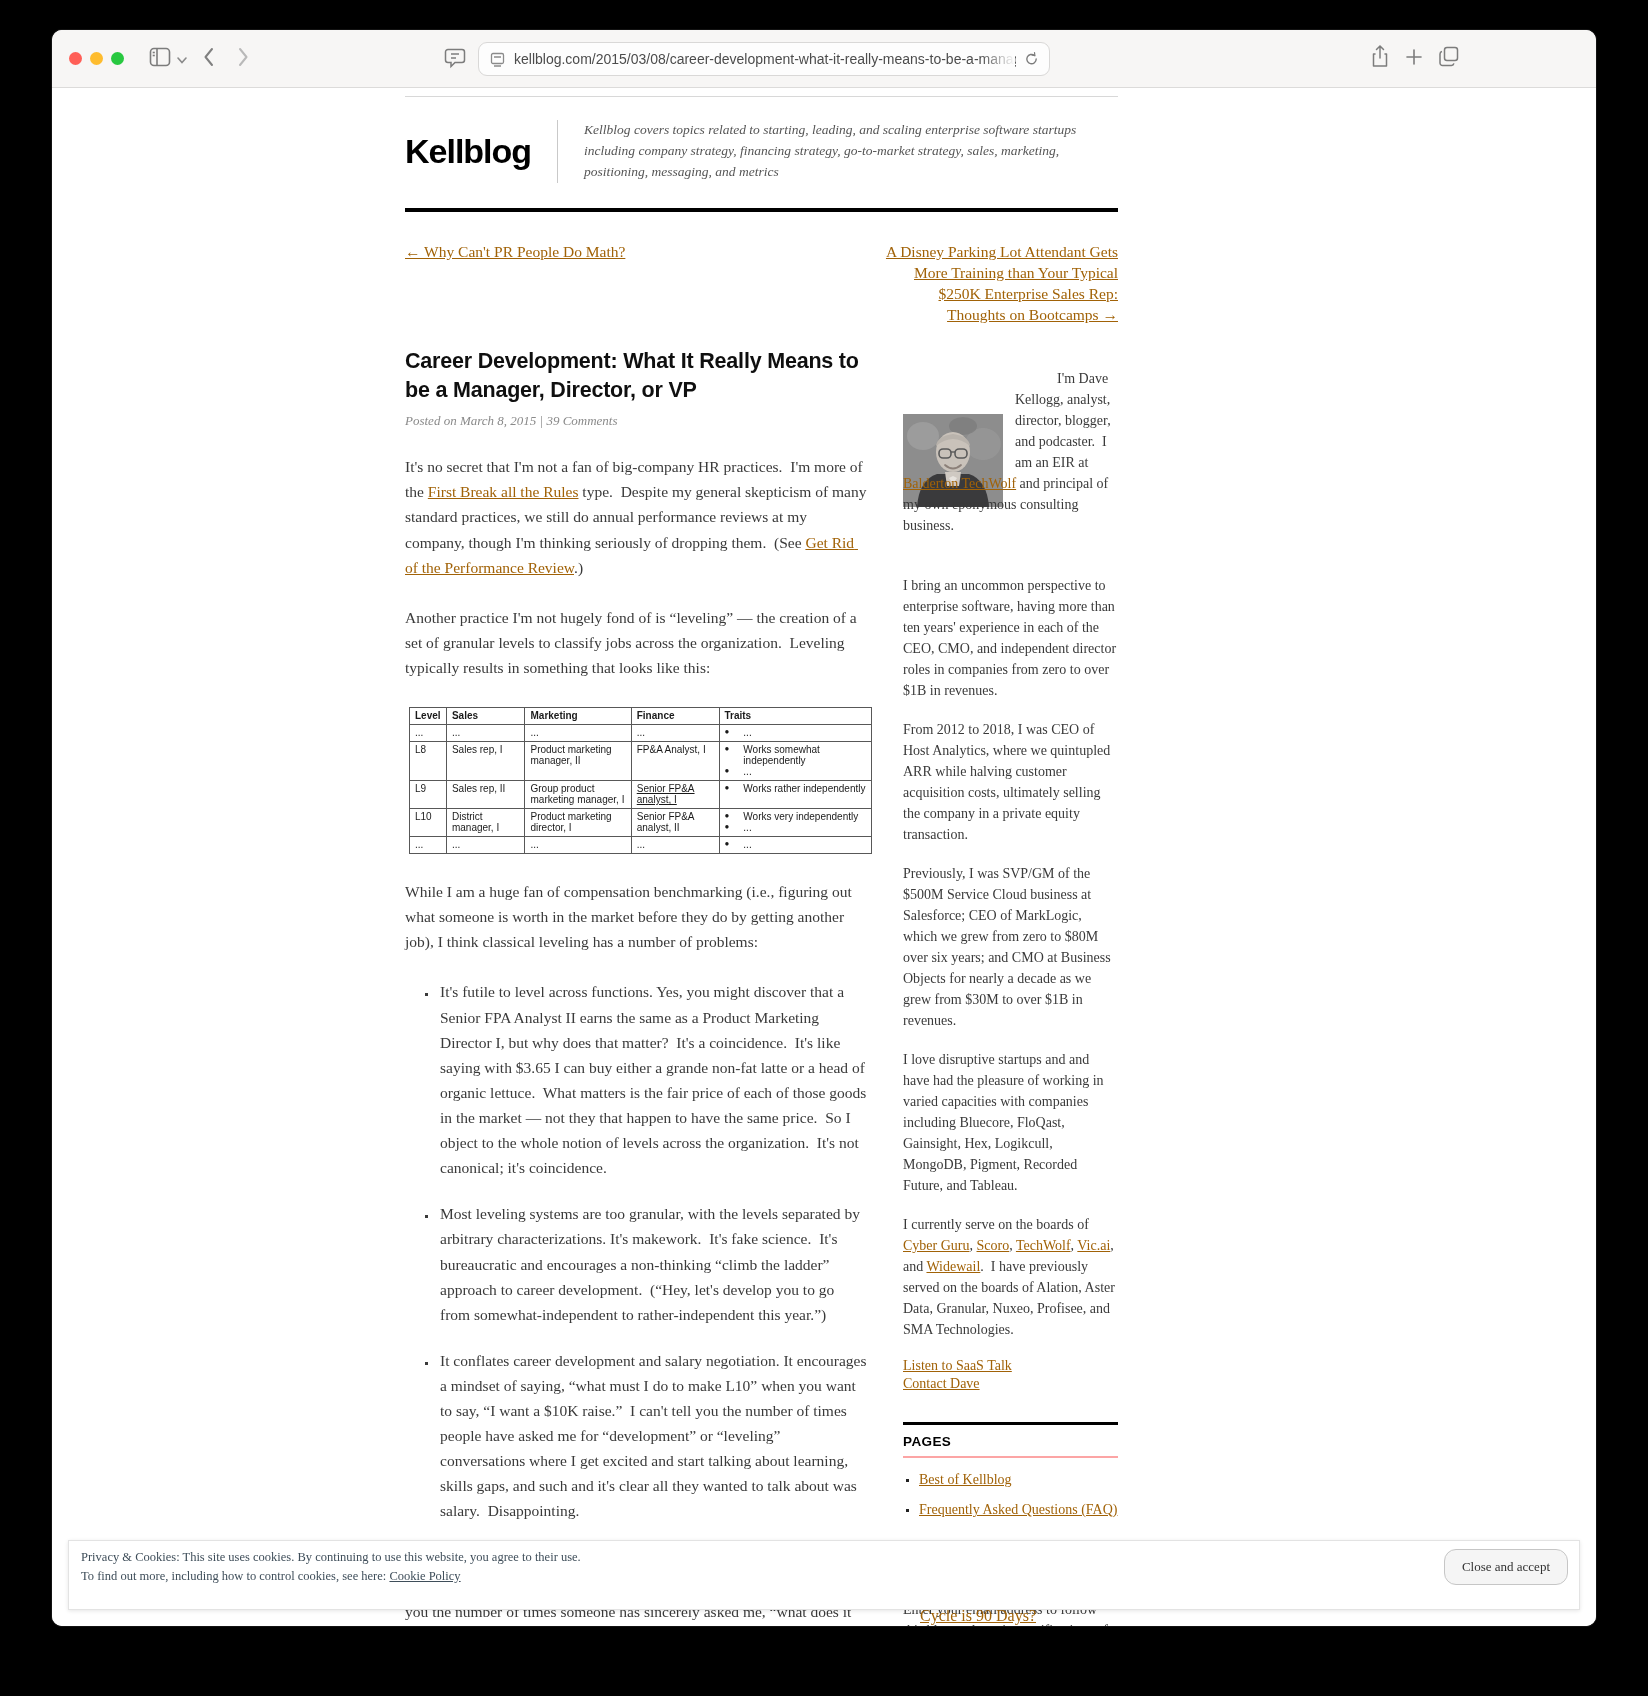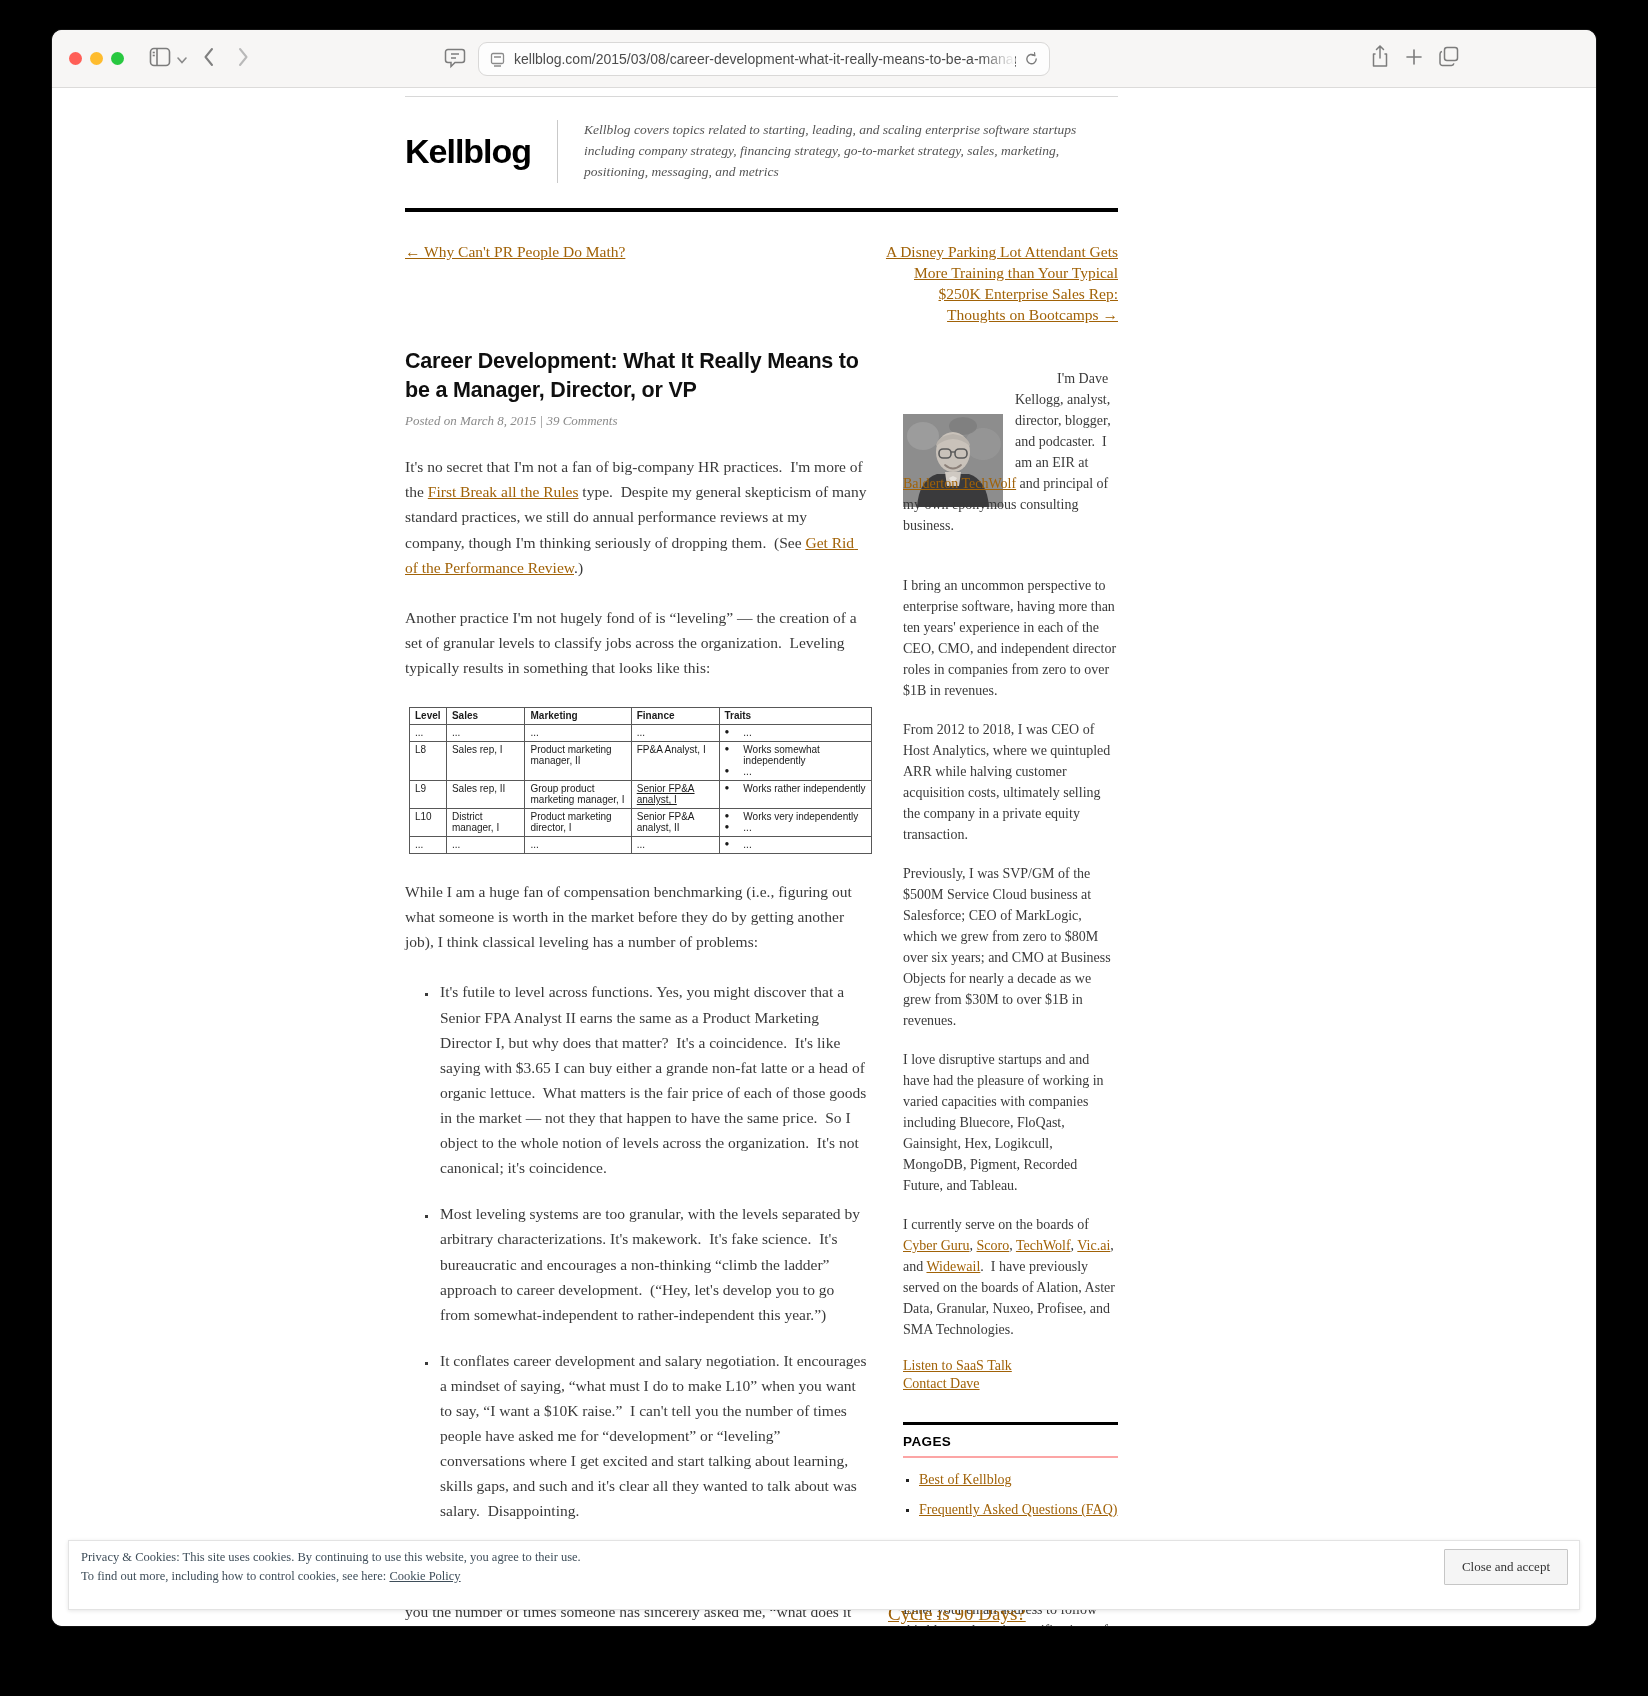--- a/index.html
+++ b/index.html
@@ -75,25 +75,25 @@
   ul.sb-list li::marker { color:#222; font-size:10px; }
   .follow-text { font-family:"Liberation Serif", serif; font-size:14px; color:#3a3a3a; line-height:1.5; margin-top:13px; }
 
   
   .cookie { position:absolute; left:16px; right:16px; bottom:16px; height:70px; background:#fff;
     border:1px solid #e3e3e3; box-shadow:0 1px 4px rgba(0,0,0,.10); z-index:20;
     font-family:"Liberation Serif", serif; font-size:12.5px; color:#3f4e5a; }
   .cookie .lines { position:absolute; left:12px; top:7px; line-height:1.5; }
   .cookie a.lnk { color:#3f4e5a; }
   .close-accept { position:absolute; right:11px; top:8px; padding:9px 17px; background:#f5f5f5;
-    border:1px solid #c6c6c6; border-radius:1px; font-family:"Liberation Serif", serif;
+    border:1px solid #c6c6c6; border-radius:12px; font-family:"Liberation Serif", serif;
     font-size:13px; color:#333; cursor:pointer; }
 
-  .popular-cut { position:absolute; left:836px; bottom:1px; z-index:5;
-    font-family:"Liberation Serif", serif; font-size:19px; }
+  .popular-cut { position:absolute; left:868px; bottom:1px; z-index:5;
+    font-family:"Liberation Serif", serif; font-size:16px; }
 </style>
 </head>
 <body>
 
 <div class="window">
 
   <div class="toolbar">
     <div class="traffic">
       <span class="dot red"></span>
       <span class="dot yellow"></span>

